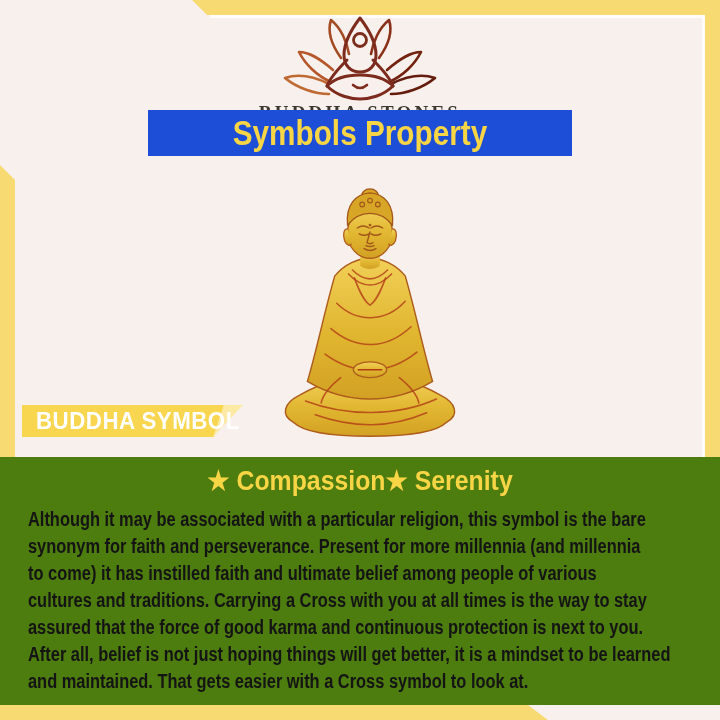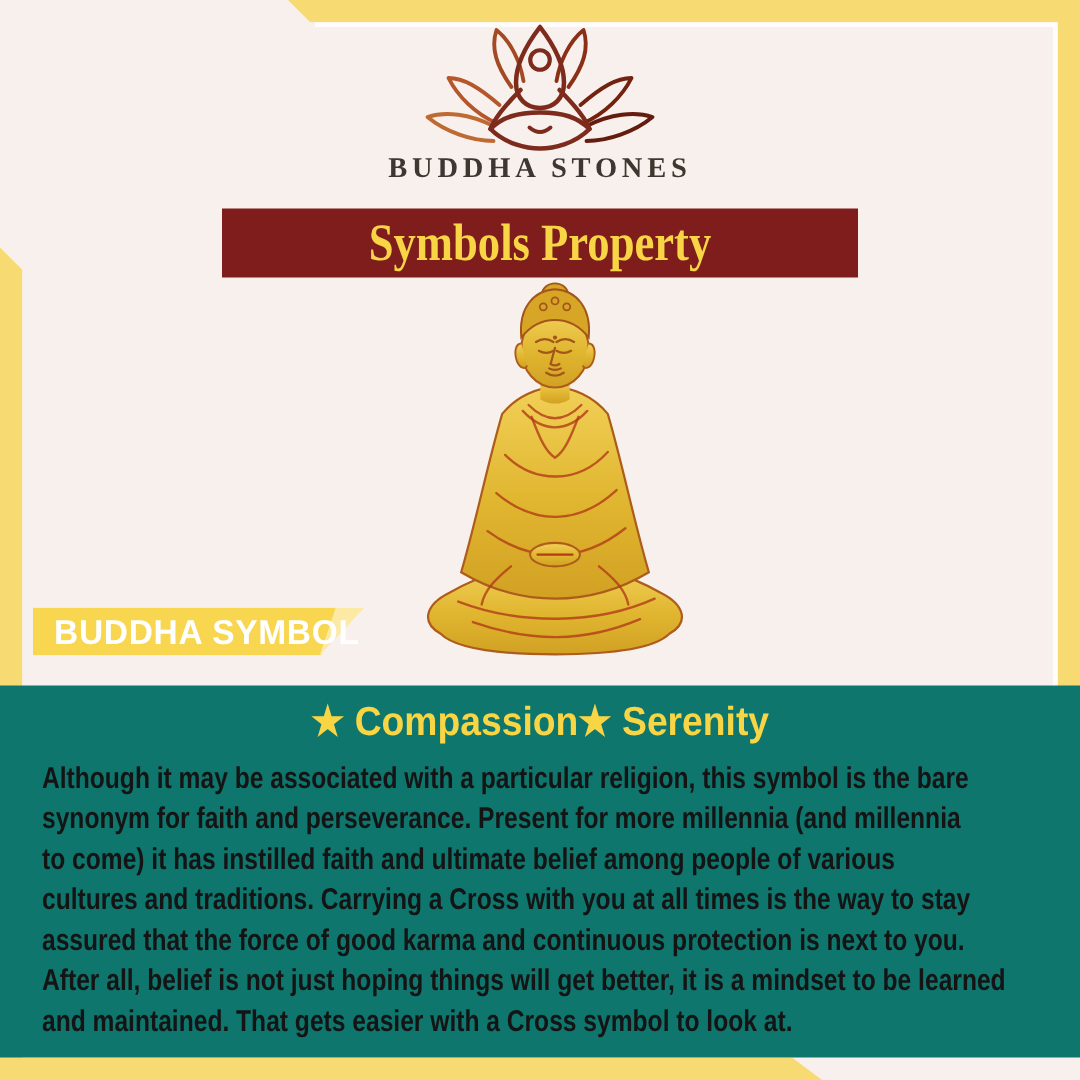--- a/index.html
+++ b/index.html
@@ -23,41 +23,41 @@
   .line-right{left:702px;top:15px;width:3px;height:504px;}
   
   .logo-lotus{position:absolute;left:275px;top:14px;width:170px;height:92px;}
   .brand-name{
     position:absolute;left:0;top:102px;width:720px;text-align:center;
     font-family:"Liberation Serif",serif;font-size:19px;letter-spacing:3.2px;
     color:#3d3631;
     font-weight:bold;
   }
   
-  .banner{position:absolute;left:148px;top:139px;width:424px;height:46px;
-    background:#7f1d1d;font-family:Liberation Serif, serif;}
+  .banner{position:absolute;left:148px;top:110px;width:424px;height:46px;
+    background:#1d4ed8;}
   .banner-title{
     display:inline-block;width:100%;text-align:center;line-height:46px;
     font-size:35px;font-weight:700;color:#f7d545;letter-spacing:0;
     transform:scaleX(.85);transform-origin:center;white-space:nowrap;
   }
   
   .buddha{position:absolute;left:272px;top:184px;width:196px;height:262px;}
   
   .ribbon{position:absolute;left:22px;top:405px;width:224px;height:32px;}
   .ribbon-main{position:absolute;left:0;top:0;width:224px;height:32px;
     background:#f8d64f;clip-path:polygon(0 0,202px 0,192px 32px,0 32px);}
   .ribbon-fold{position:absolute;left:0;top:0;width:224px;height:32px;
     background:#fbe9a4;clip-path:polygon(202px 0,221px 0,191px 32px);}
   .ribbon-label{position:absolute;left:14px;top:0;line-height:32px;
     font-size:23px;font-weight:700;color:#ffffff;letter-spacing:.5px;
     white-space:nowrap;transform:scaleX(.97);transform-origin:left;}
   
   .panel{position:absolute;left:0;top:457px;width:720px;height:248px;
-    background:#0f766e;}
+    background:#4d7c0f;}
   .subtitle{
     position:absolute;left:0;top:8px;width:720px;text-align:center;
     font-size:27px;font-weight:700;color:#f7d545;white-space:nowrap;
   }
   .subtitle-inner{display:inline-block;transform:scaleX(.92);transform-origin:center;}
   .para{
     position:absolute;left:28px;top:49px;width:840px;
     transform:scaleX(.82);transform-origin:left top;
   }
   .para-line{

